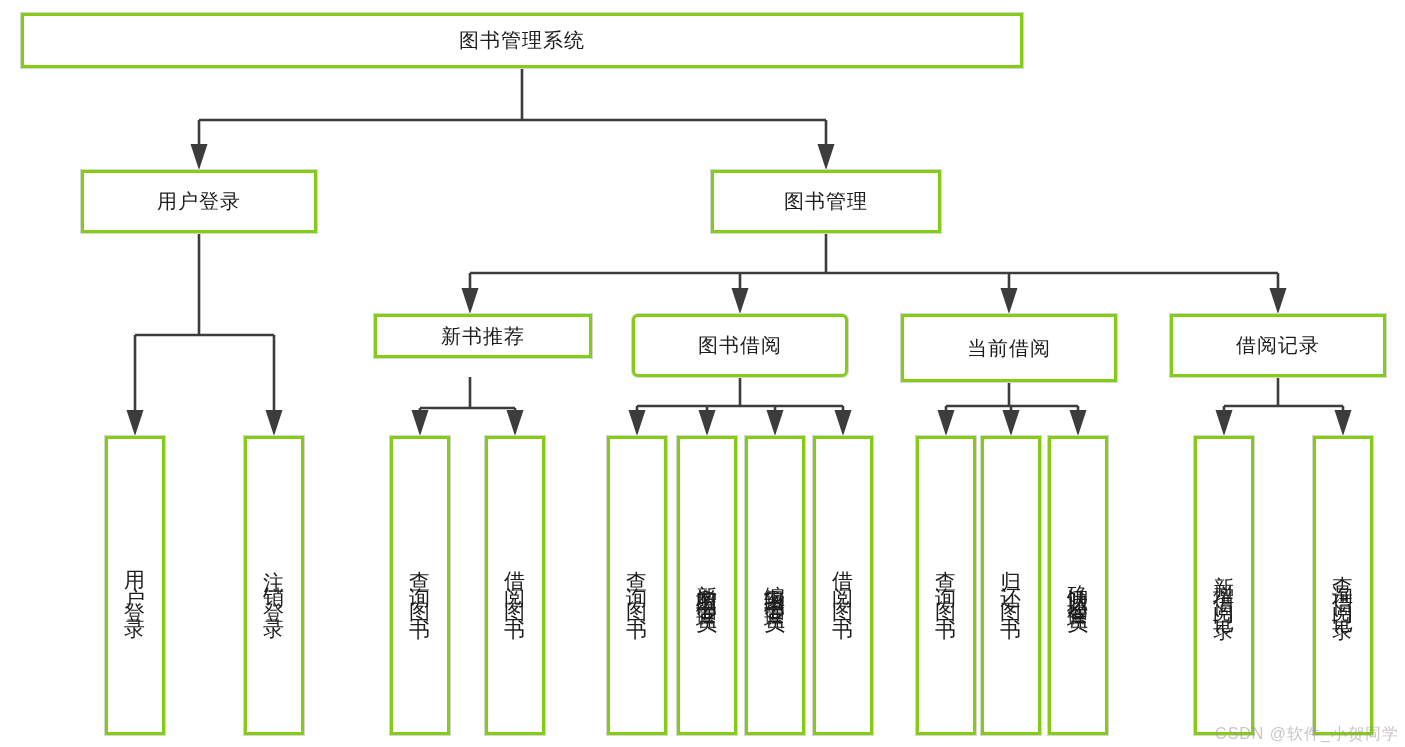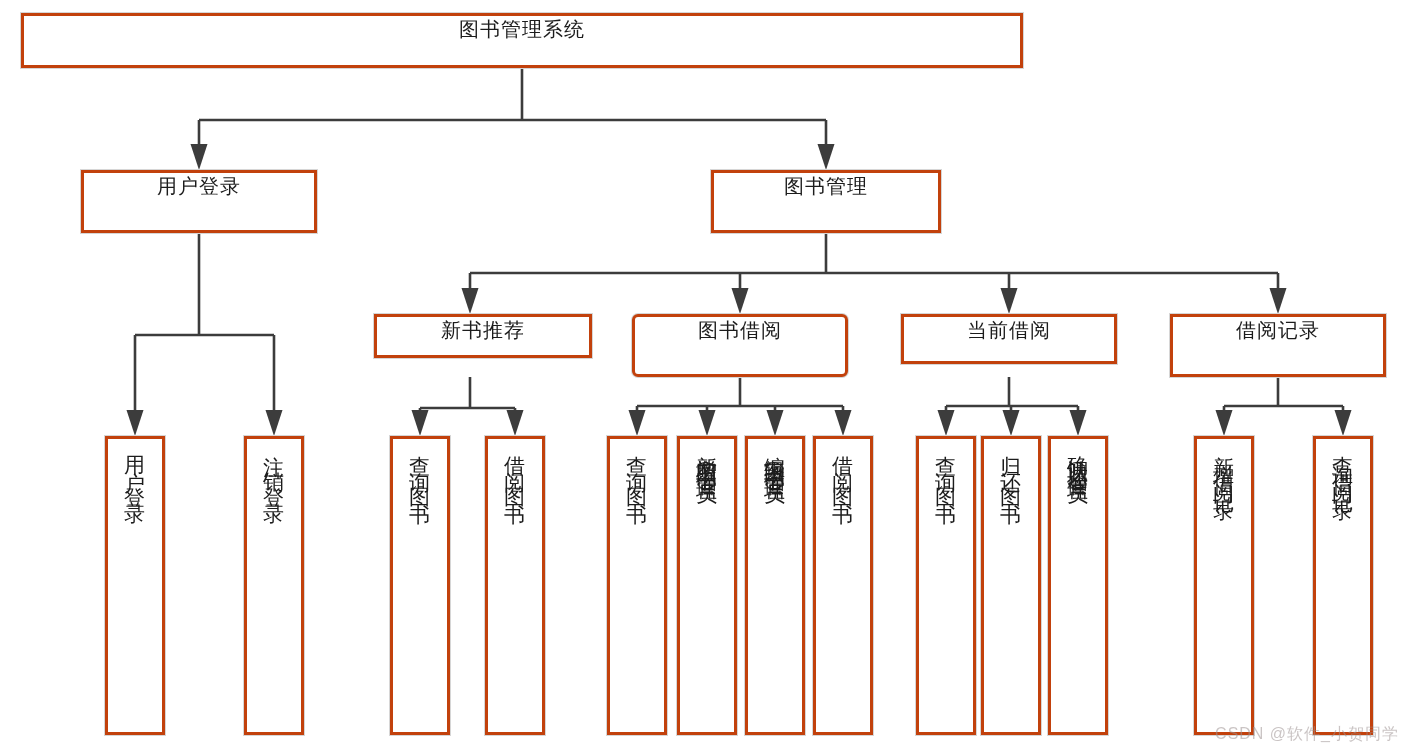--- a/index.html
+++ b/index.html
@@ -19,24 +19,24 @@
     position: absolute;
     left: 0; top: 0;
     width: 1405px;
     height: 747px;
     pointer-events: none;
   }
   .box {
     position: absolute;
     box-sizing: border-box;
     background: #ffffff;
-    border: 3px solid #c2410c;
+    border: 3px solid #84cc16;
     box-shadow: 0 0 0 1px #d6d6d6;
     display: flex;
-    align-items: flex-start;
+    align-items: center;
     justify-content: center;
     color: #1c1c1c;
     font-size: 20px;
     letter-spacing: 1px;
     z-index: 2;
   }
   .vbox span {
     writing-mode: vertical-lr;
     text-orientation: mixed;
     font-size: 21px;
@@ -111,21 +111,21 @@
   <div class="box" style="left:711px; top:170px; width:230px; height:63px;">
     <span>图书管理</span>
   </div>
 
   <div class="box" style="left:374px; top:314px; width:218px; height:44px;">
     <span>新书推荐</span>
   </div>
   <div class="box" style="left:632px; top:314px; width:216px; height:63px;border-radius:6px;">
     <span>图书借阅</span>
   </div>
-  <div class="box" style="left:901px; top:314px; width:216px; height:50px;">
+  <div class="box" style="left:901px; top:314px; width:216px; height:68px;">
     <span>当前借阅</span>
   </div>
   <div class="box" style="left:1170px; top:314px; width:216px; height:63px;">
     <span>借阅记录</span>
   </div>
 
   <div class="box vbox ls-wide" style="left:105px; top:436px; width:60px; height:299px;">
     <span>用户登录</span>
   </div>
   <div class="box vbox ls-wide" style="left:244px; top:436px; width:60px; height:299px;">

